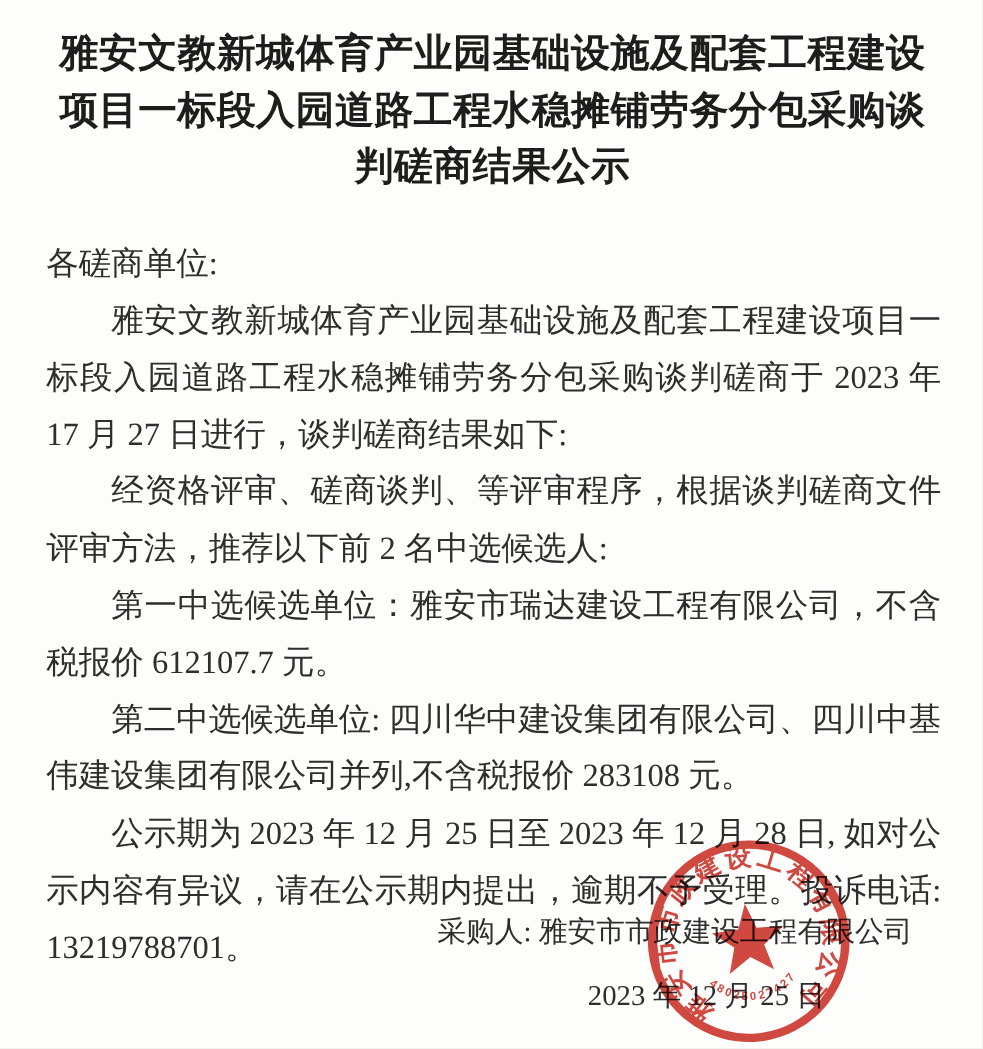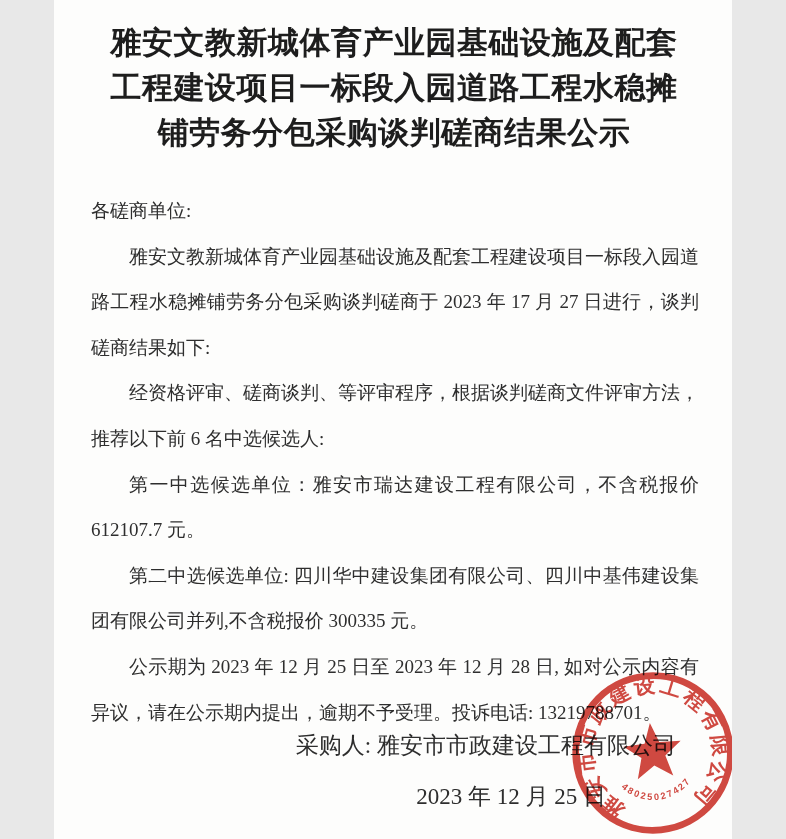--- a/index.html
+++ b/index.html
@@ -1,39 +1,39 @@
 <!DOCTYPE html>
 <html><head>
 <meta charset="utf-8">
 <style>
   * { margin: 0; padding: 0; box-sizing: border-box; }
   html, body { background: #e8e8e8; }
   .page {
     position: relative;
-    width: 678px;
+    width: 786px;
     height: 839px;
     margin: 0 auto;
     background: #fdfdfc;
     overflow: hidden;
     color: #2b2b2b;
   }
   .doc-title {
     margin: 20px 40px 0 42px;
     font-family: "Liberation Sans", sans-serif;
     font-weight: bold;
     font-size: 31px;
     line-height: 45px;
     letter-spacing: 0.5px;
     text-align: center;
     color: #1d1d1d;
   }
   .doc-body {
     margin: 33px 33px 0 37px;
     font-family: "Liberation Serif", serif;
-    font-size: 19px;
+    font-size: 26px;
     line-height: 45.6px;
     text-align: justify;
     color: #2e2e2e;
   }
   .doc-body p { margin: 0; }
   .doc-body p.indent { text-indent: 2em; }
   .sig-purchaser {
     position: absolute;
     top: 730px;
     right: 56px;
@@ -67,23 +67,23 @@
 </head>
 <body>
 
 <div class="page">
 
   <div class="doc-title">雅安文教新城体育产业园基础设施及配套工程建设项目一标段入园道路工程水稳摊铺劳务分包采购谈判磋商结果公示</div>
 
   <div class="doc-body">
     <p>各磋商单位:</p>
     <p class="indent">雅安文教新城体育产业园基础设施及配套工程建设项目一标段入园道路工程水稳摊铺劳务分包采购谈判磋商于 2023 年 17 月 27 日进行，谈判磋商结果如下:</p>
-    <p class="indent">经资格评审、磋商谈判、等评审程序，根据谈判磋商文件评审方法，推荐以下前 6 名中选候选人:</p>
+    <p class="indent">经资格评审、磋商谈判、等评审程序，根据谈判磋商文件评审方法，推荐以下前 2 名中选候选人:</p>
     <p class="indent">第一中选候选单位：雅安市瑞达建设工程有限公司，不含税报价 612107.7 元。</p>
-    <p class="indent">第二中选候选单位: 四川华中建设集团有限公司、四川中基伟建设集团有限公司并列,不含税报价 300335 元。</p>
+    <p class="indent">第二中选候选单位: 四川华中建设集团有限公司、四川中基伟建设集团有限公司并列,不含税报价 283108 元。</p>
     <p class="indent">公示期为 2023 年 12 月 25 日至 2023 年 12 月 28 日, 如对公示内容有异议，请在公示期内提出，逾期不予受理。投诉电话: 13219788701。</p>
   </div>
 
   <div class="sig-purchaser">采购人: 雅安市市政建设工程有限公司</div>
 
   <div class="sig-date">2023 年 12 月 25 日</div>
 
   <div class="stamp">
     <svg viewBox="0 0 200 200" xmlns="http://www.w3.org/2000/svg">
       <defs>

